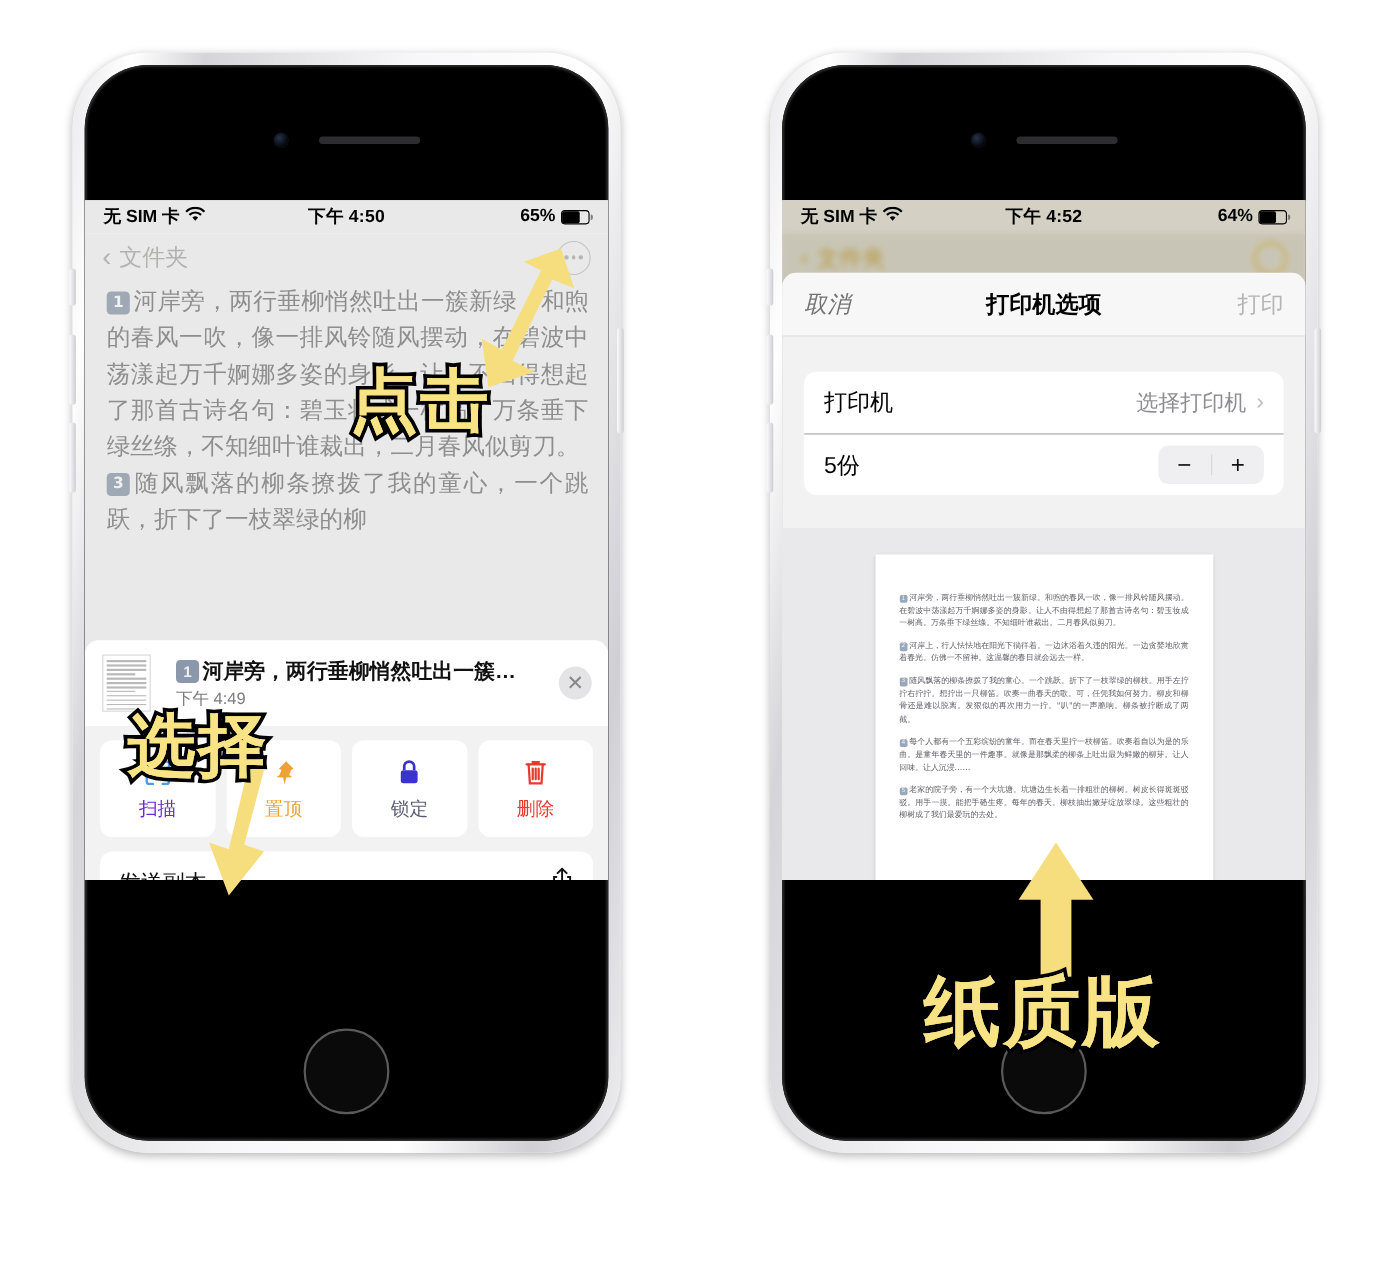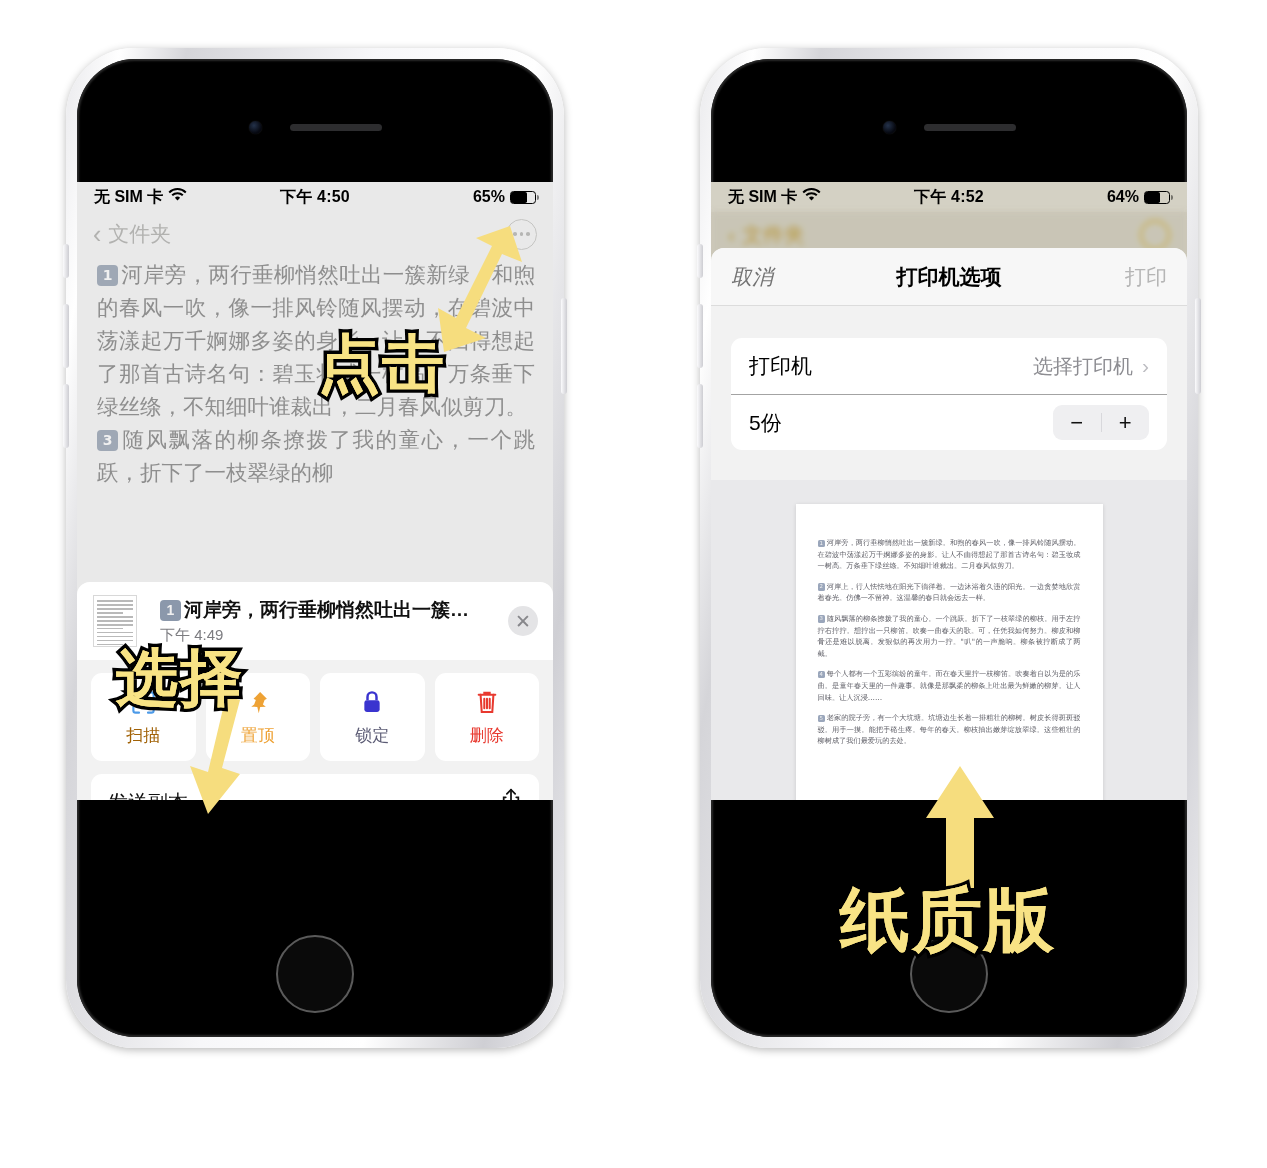--- a/index.html
+++ b/index.html
@@ -317,21 +317,21 @@
         </div>
 
         <div class="action-row">
           <div class="action-card">
             <div class="action-icon">
               <svg width="27" height="27" viewBox="0 0 24 24" fill="none" stroke="#4c9ae8" stroke-width="1.9" stroke-linecap="round">
                   <path d="M3 8V5a2 2 0 0 1 2-2h3M16 3h3a2 2 0 0 1 2 2v3M21 16v3a2 2 0 0 1-2 2h-3M8 21H5a2 2 0 0 1-2-2v-3"></path>
                   <path d="M3 12h18"></path>
                 </svg>
             </div>
-            <div class="action-label" style="color:#a16207">扫描</div>
+            <div class="action-label" style="color:#6d28d9">扫描</div>
           </div>
           <div class="action-card">
             <div class="action-icon">
               <svg width="25" height="27" viewBox="0 0 24 24" fill="#eea235">
                   <path d="M14.5 2 21 8.5l-2.2 1.1-1.6 4.4L20 16l-5.4.2-1.4 6-1.4-6L6 16l2.8-2 1.6-4.4L8.2 8.5z"></path>
                 </svg>
             </div>
             <div class="action-label" style="color:#eea235">置顶</div>
           </div>
           <div class="action-card">

